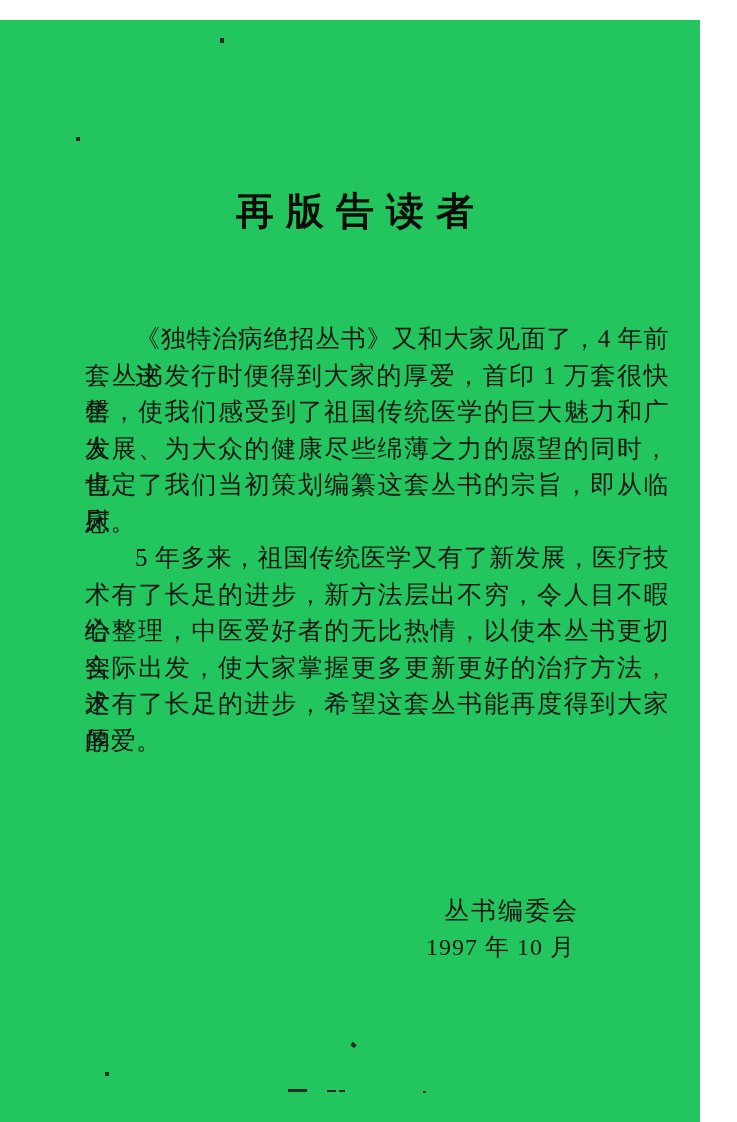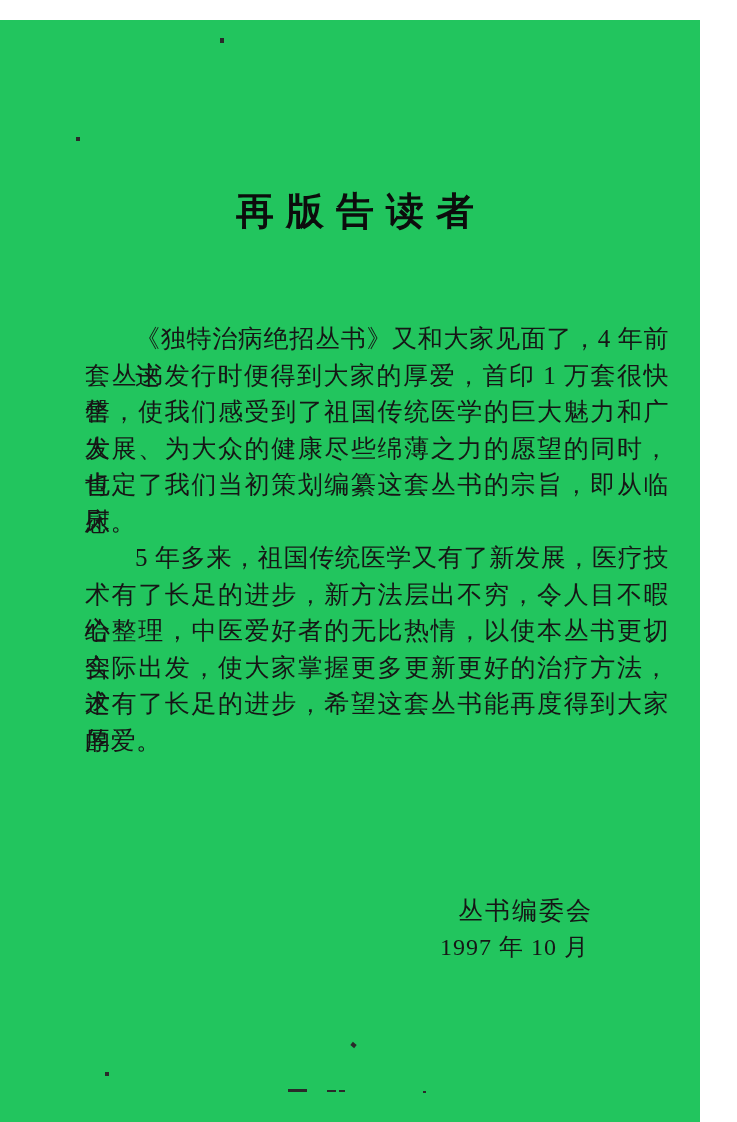--- a/index.html
+++ b/index.html
@@ -51,29 +51,29 @@
   .line.indent {
     padding-left: 50px;
   }
   .line.para-end {
     text-align-last: left;
     white-space: normal;
   }
   .signature {
     position: absolute;
     top: 874px;
-    right: 107px;
+    right: 121px;
     font-size: 25px;
     letter-spacing: 2px;
     color: #161616;
   }
   .date-line {
     position: absolute;
     top: 911px;
-    right: 111px;
+    right: 125px;
     font-size: 24px;
     letter-spacing: 1px;
     color: #161616;
   }
   .speck {
     position: absolute;
     background: #2a2a2a;
   }
 </style>
 </head>

